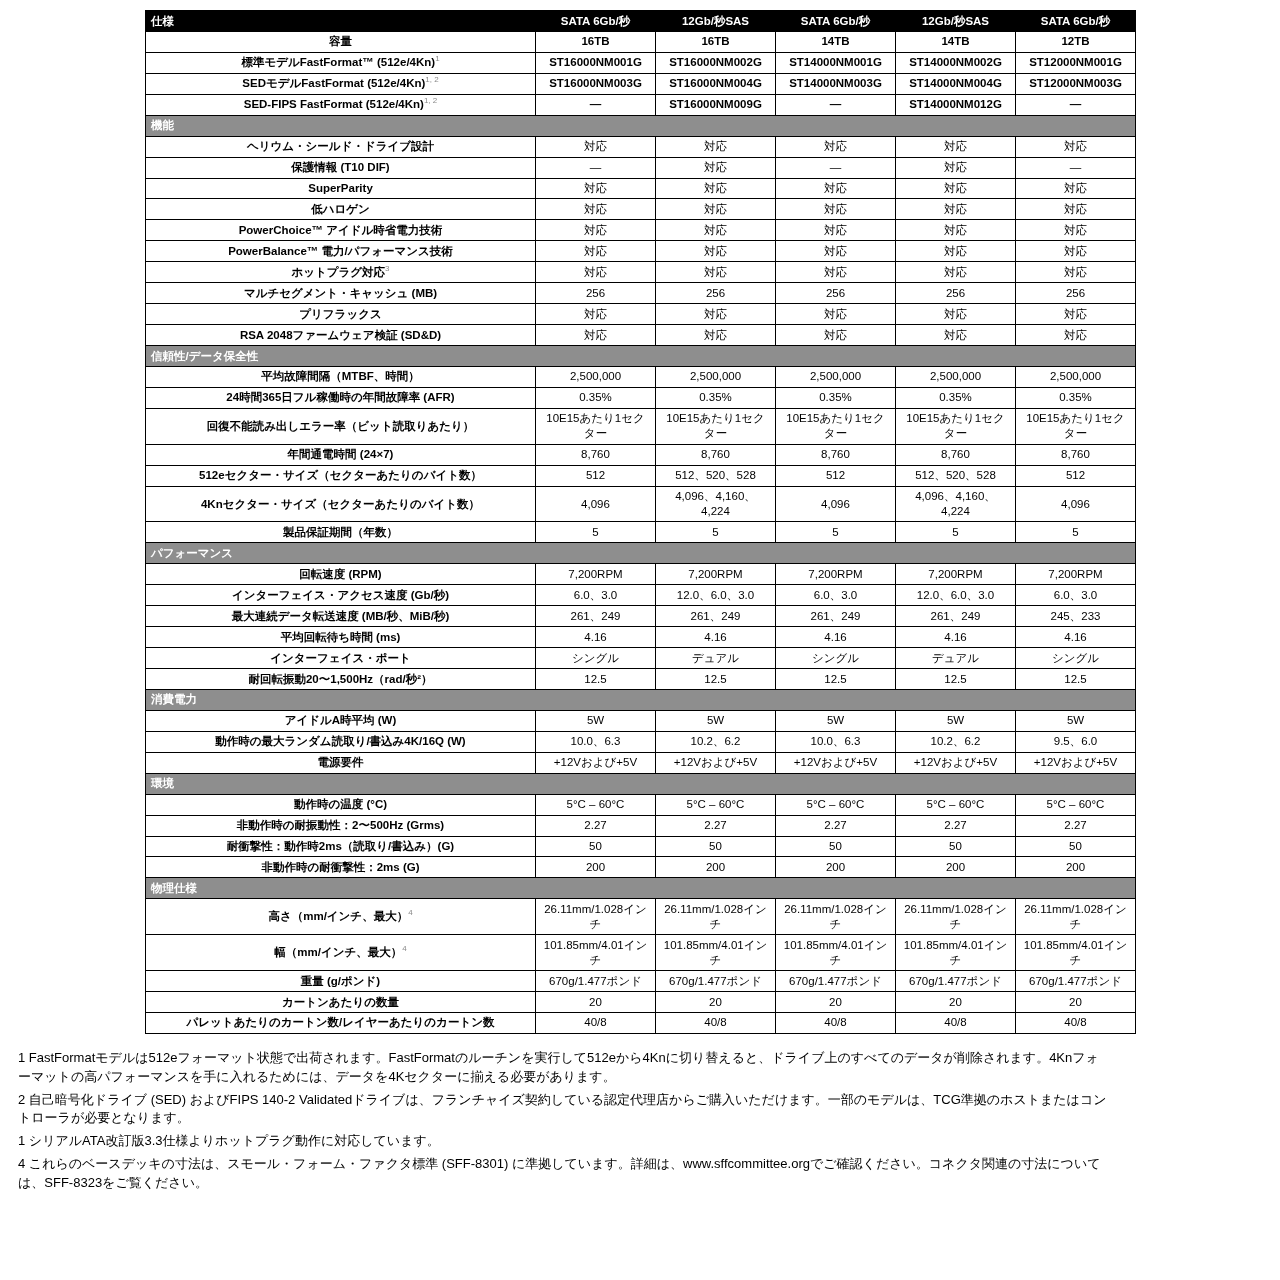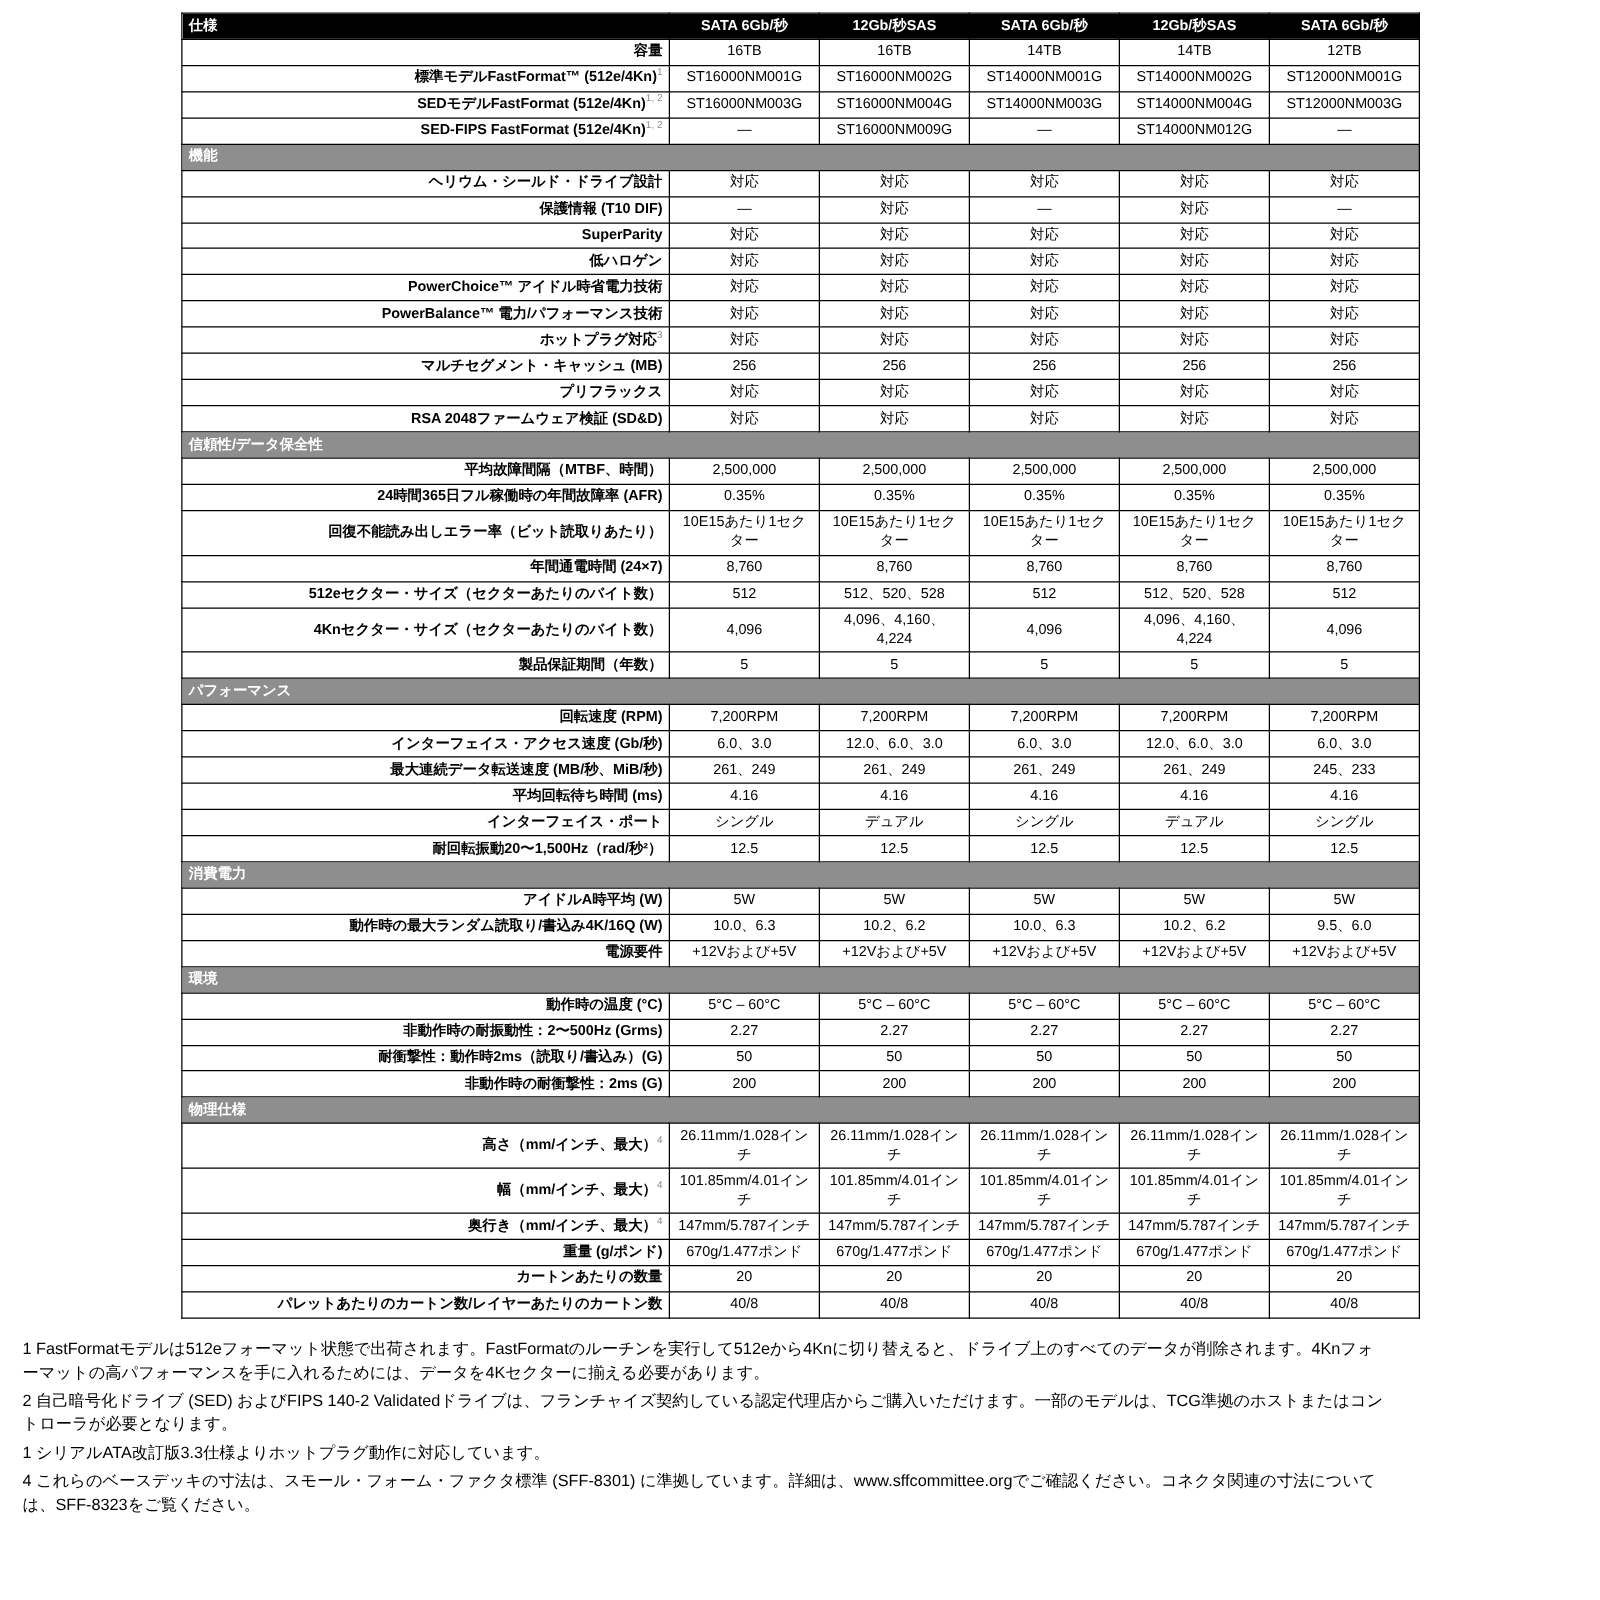--- a/index.html
+++ b/index.html
@@ -44,27 +44,27 @@
   thead th.label-head { text-align: left; }
   tr.section-row td {
     background: #8e8e8e;
     color: #ffffff;
     font-weight: bold;
     text-align: left;
     border-color: #000000;
   }
   td.label-cell {
     font-weight: bold;
-    text-align: right;
+    text-align: center;
   }
   td.value-cell {
     text-align: center;
     word-break: break-word;
   }
-  tr.bold-values td.value-cell { font-weight: normal; }
+  tr.bold-values td.value-cell { font-weight: bold; }
   sup.fnref {
     font-size: 8px;
     color: #8a8a8a;
     font-weight: normal;
     line-height: 0;
   }
   .footnotes {
     margin: 15px 0 0 0;
     font-size: 13px;
     line-height: 1.45;
@@ -396,28 +396,20 @@
         </tr>
         <tr>
           <td class="label-cell">幅（mm/インチ、最大）<sup class="fnref">4</sup></td>
           <td class="value-cell">101.85mm/4.01インチ</td>
           <td class="value-cell">101.85mm/4.01インチ</td>
           <td class="value-cell">101.85mm/4.01インチ</td>
           <td class="value-cell">101.85mm/4.01インチ</td>
           <td class="value-cell">101.85mm/4.01インチ</td>
         </tr>
         <tr>
-          <td class="label-cell">奥行き（mm/インチ、最大）<sup class="fnref">4</sup></td>
-          <td class="value-cell">147mm/5.787インチ</td>
-          <td class="value-cell">147mm/5.787インチ</td>
-          <td class="value-cell">147mm/5.787インチ</td>
-          <td class="value-cell">147mm/5.787インチ</td>
-          <td class="value-cell">147mm/5.787インチ</td>
-        </tr>
-        <tr>
           <td class="label-cell">重量 (g/ポンド)</td>
           <td class="value-cell">670g/1.477ポンド</td>
           <td class="value-cell">670g/1.477ポンド</td>
           <td class="value-cell">670g/1.477ポンド</td>
           <td class="value-cell">670g/1.477ポンド</td>
           <td class="value-cell">670g/1.477ポンド</td>
         </tr>
         <tr>
           <td class="label-cell">カートンあたりの数量</td>
           <td class="value-cell">20</td>

